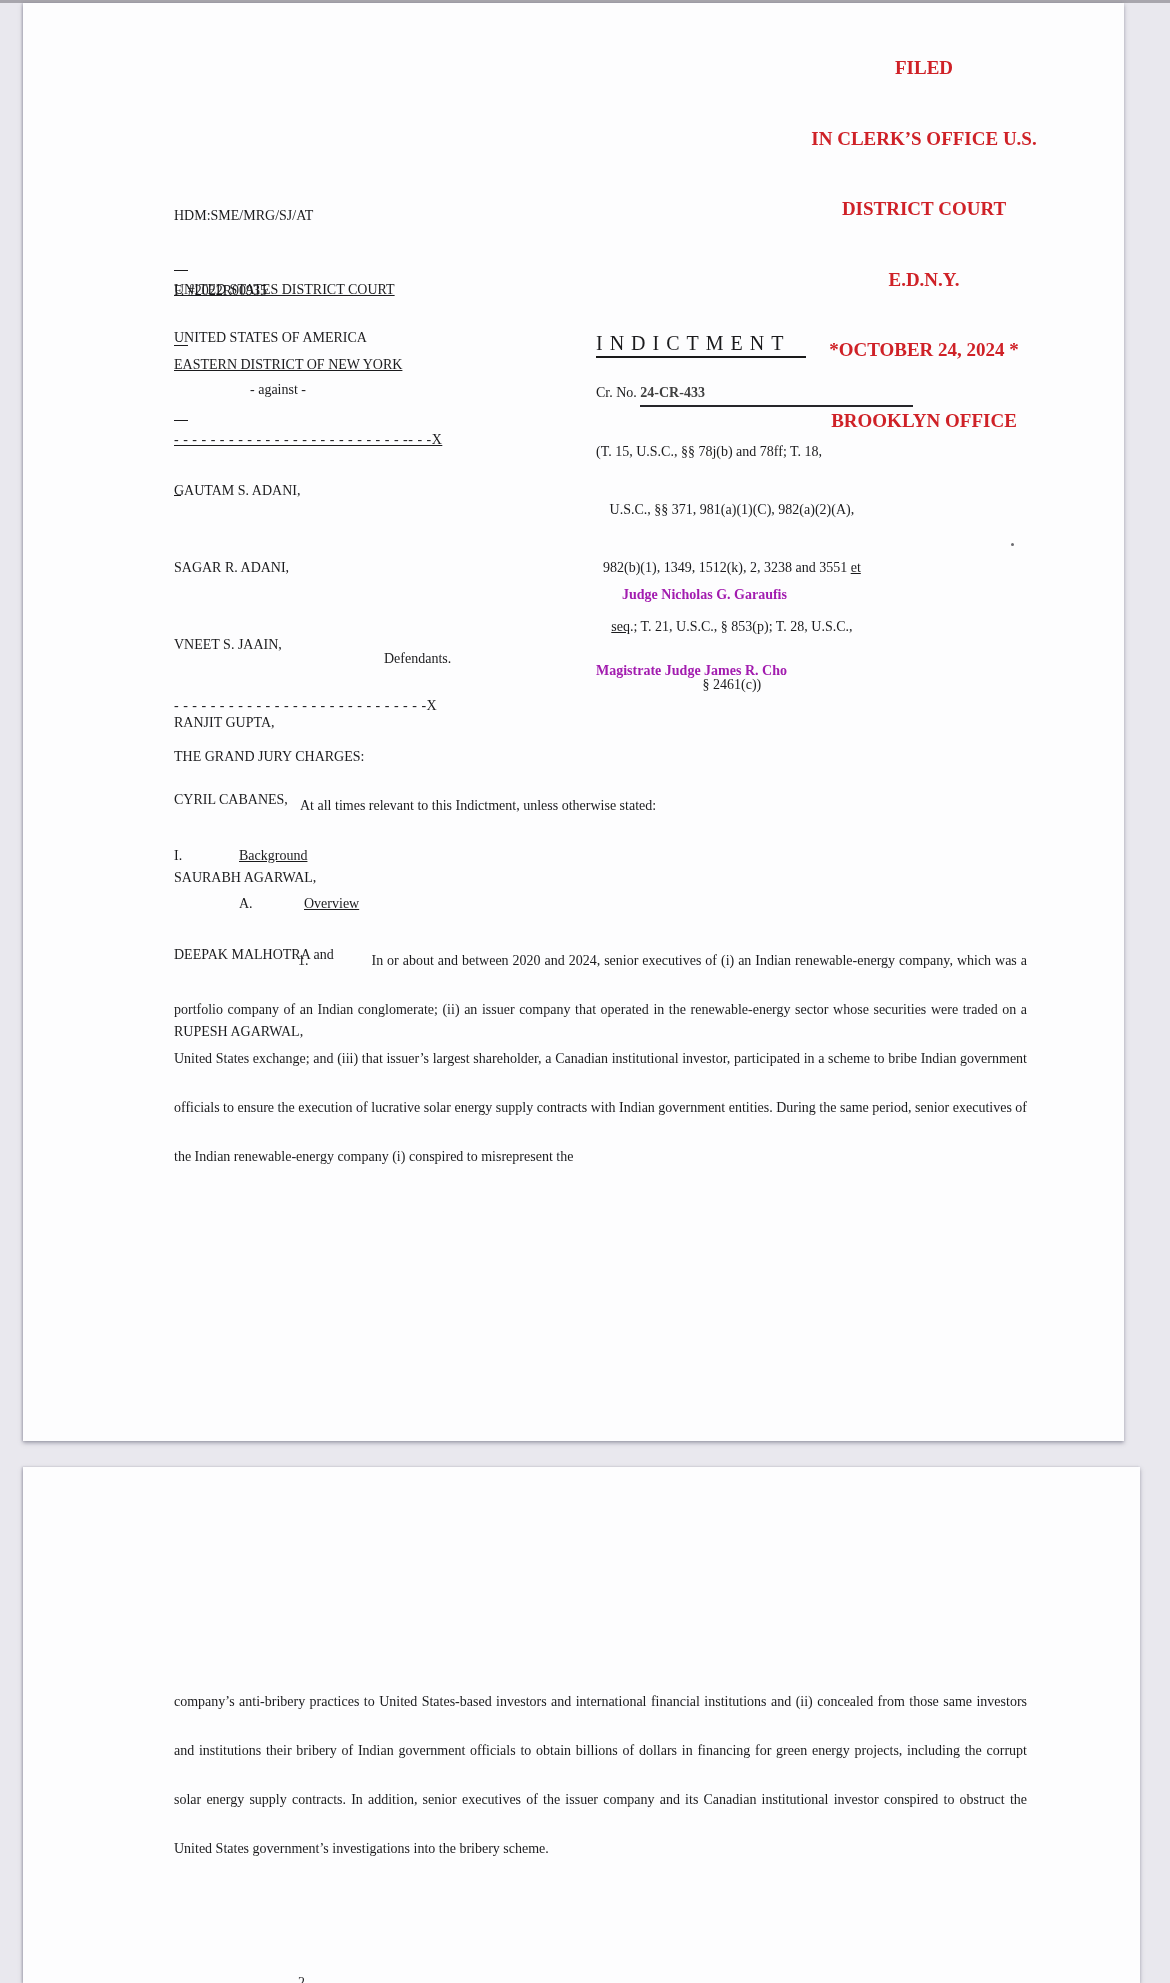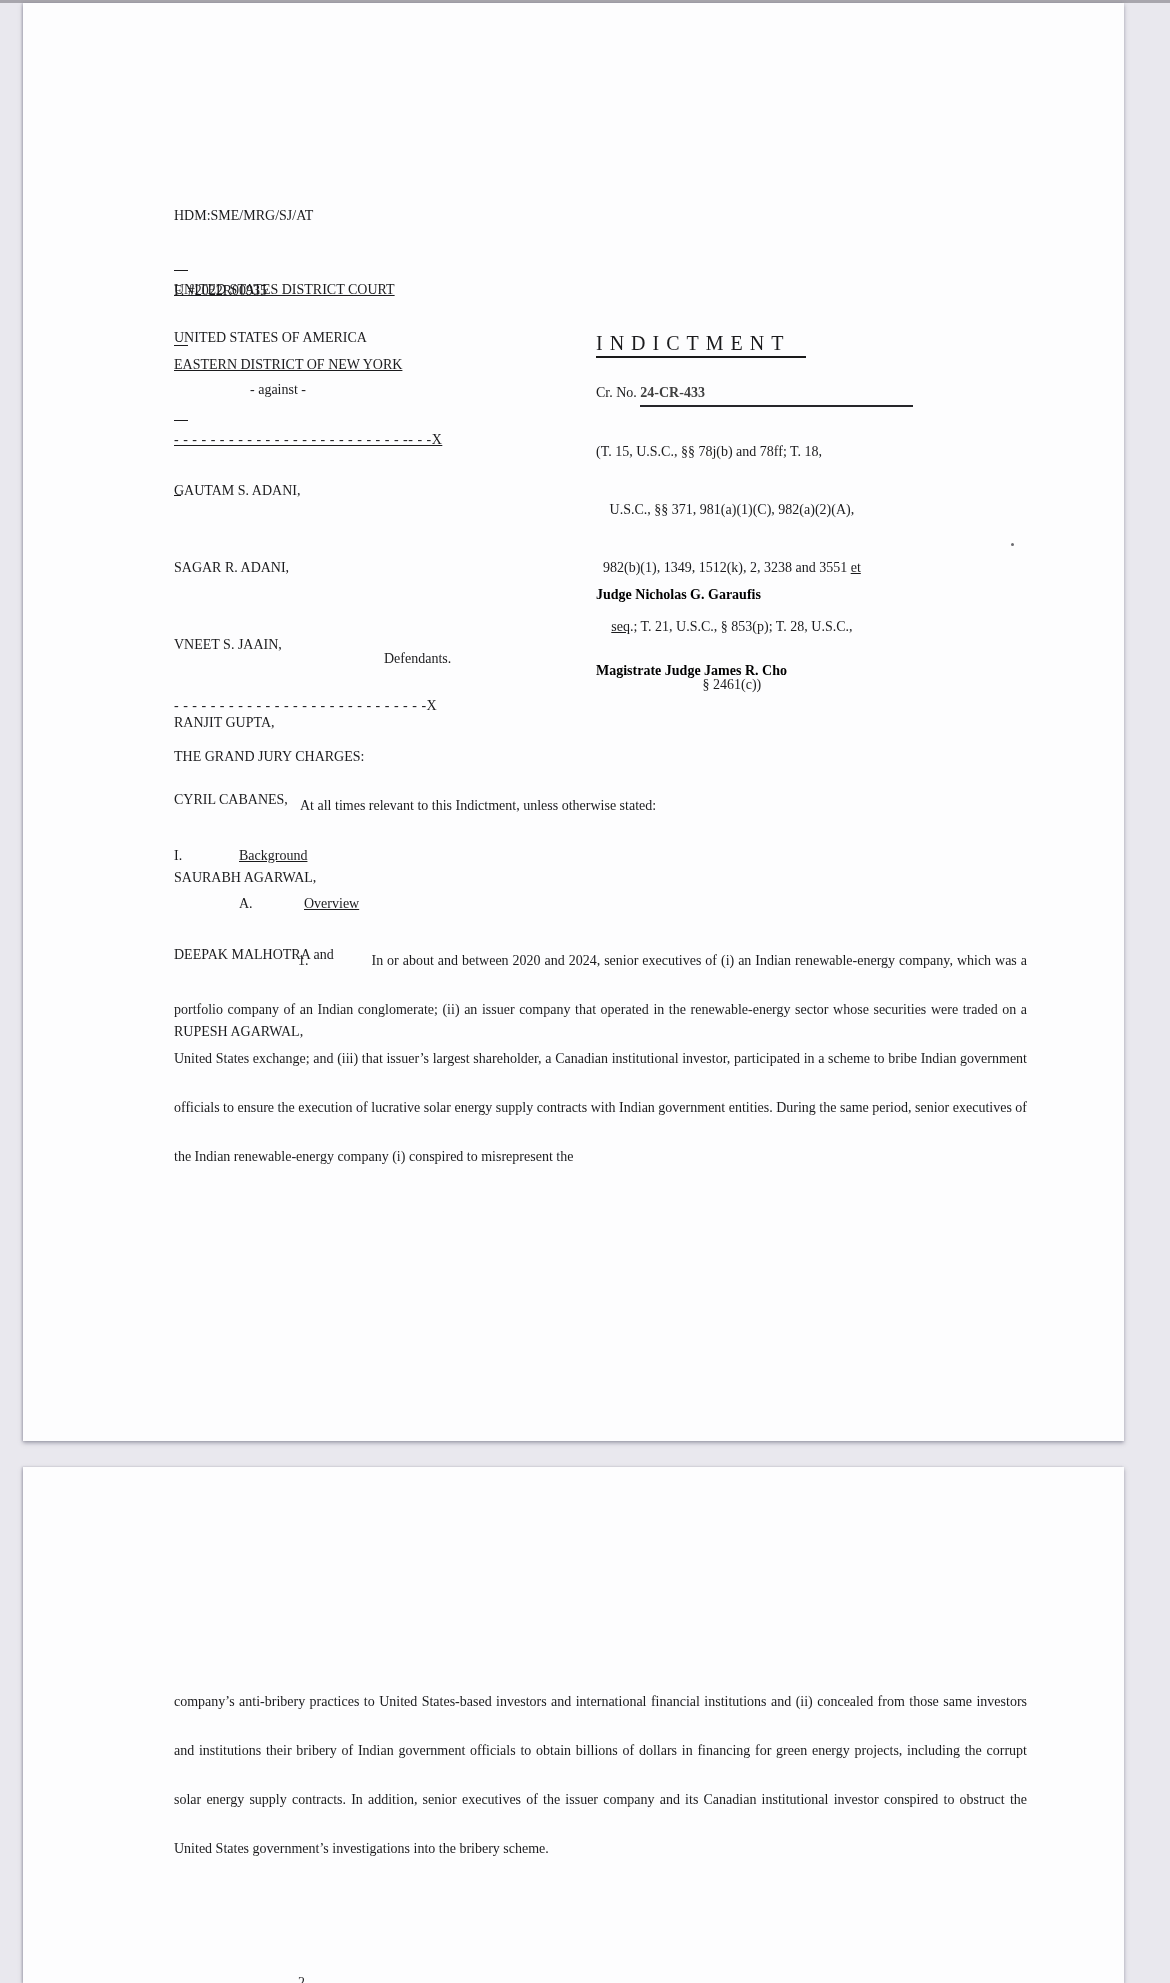--- a/index.html
+++ b/index.html
@@ -9,21 +9,21 @@
     font-family:"Liberation Serif", serif;
     color:#1b1b1d;
     -webkit-font-smoothing:antialiased;
   }
   .topstrip{position:absolute;top:0;left:0;width:1170px;height:3px;background:#a8a6ad;}
   .page{
     position:absolute;left:23px;width:1101px;background:#fdfdfe;
     box-shadow:0 2px 4px rgba(90,90,110,.5), -1px 0 2px rgba(120,120,140,.35);
   }
   #page1{top:3px;height:1438px;}
-  #page2{top:1467px;height:516px;overflow:hidden;}
+  #page2{top:1467px;height:516px;overflow:hidden;padding-left:16px;}
   .abs{position:absolute;font-size:14px;line-height:25px;white-space:pre;}
   
   .stamp{top:6px;left:716px;width:370px;text-align:center;
          font-weight:bold;color:#cf2127;font-size:19px;line-height:23.5px;}
   
   .attorney{top:150px;left:151px;}
   
   .court{top:224px;left:151px;text-decoration:underline;}
   .dashline{letter-spacing:.5px;}
   
@@ -63,20 +63,28 @@
            text-indent:124px;line-height:20px;color:#2a2a2c;}
   .dot-artifact{position:absolute;top:540px;left:988px;width:3px;height:3px;background:#6b6b70;border-radius:50%;}
 </style>
 </head>
 <body>
 
 <div class="topstrip"></div>
 
 <div class="page" id="page1">
 
+  <div class="abs stamp" style="color: rgb(207, 33, 39);">
+    <div>FILED</div>
+    <div>IN CLERK’S OFFICE U.S.</div>
+    <div>DISTRICT COURT</div>
+    <div>E.D.N.Y.</div>
+    <div>*OCTOBER 24, 2024 *</div>
+    <div>BROOKLYN OFFICE</div>
+  </div>
 
   <div class="abs attorney">
     <div>HDM:SME/MRG/SJ/AT</div>
     <div>F. #2022R00935</div>
   </div>
 
   <div class="abs court">
     <div>UNITED STATES DISTRICT COURT</div>
     <div>EASTERN DISTRICT OF NEW YORK</div>
     <div class="dashline">- - - - - - - - - - - - - - - - - - - - - - - - - -- - -X</div>
@@ -98,21 +106,21 @@
 
   <div class="abs def-label">Defendants.</div>
   <div class="abs dash2 dashline">- - - - - - - - - - - - - - - - - - - - - - - - - - - -X</div>
 
   <div class="abs ind-title">INDICTMENT</div>
 
   <div class="abs crno"><span>Cr. No. </span><span class="num-wrap"><span class="num">24-CR-433</span><span class="tail"></span></span></div>
 
   <div class="abs statutes" id="statutes"><div class="st-line"><span>(T. 15, U.S.C., §§ 78j(b) and 78ff; T. 18,</span></div><div class="st-line ind"><span>U.S.C., §§ 371, 981(a)(1)(C), 982(a)(2)(A),</span></div><div class="st-line ind"><span>982(b)(1), 1349, 1512(k), 2, 3238 and 3551 </span><span class="u">et</span></div><div class="st-line ind"><span class="u">seq</span><span>.; T. 21, U.S.C., § 853(p); T. 28, U.S.C.,</span></div><div class="st-line ind"><span>§ 2461(c))</span></div></div>
 
-  <div class="abs judges" style="color: #000000;">
+  <div class="abs judges" style="color: #a21caf; text-align: right;">
     <div>Judge Nicholas G. Garaufis</div>
     <div>Magistrate Judge James R. Cho</div>
   </div>
   <div class="dot-artifact"></div>
 
   <div class="abs grandjury">THE GRAND JURY CHARGES:</div>
   <div class="abs preamble">At all times relevant to this Indictment, unless otherwise stated:</div>
 
   <div class="abs sec-num-i">I.</div>
   <div class="abs sec-title-i">Background</div>

